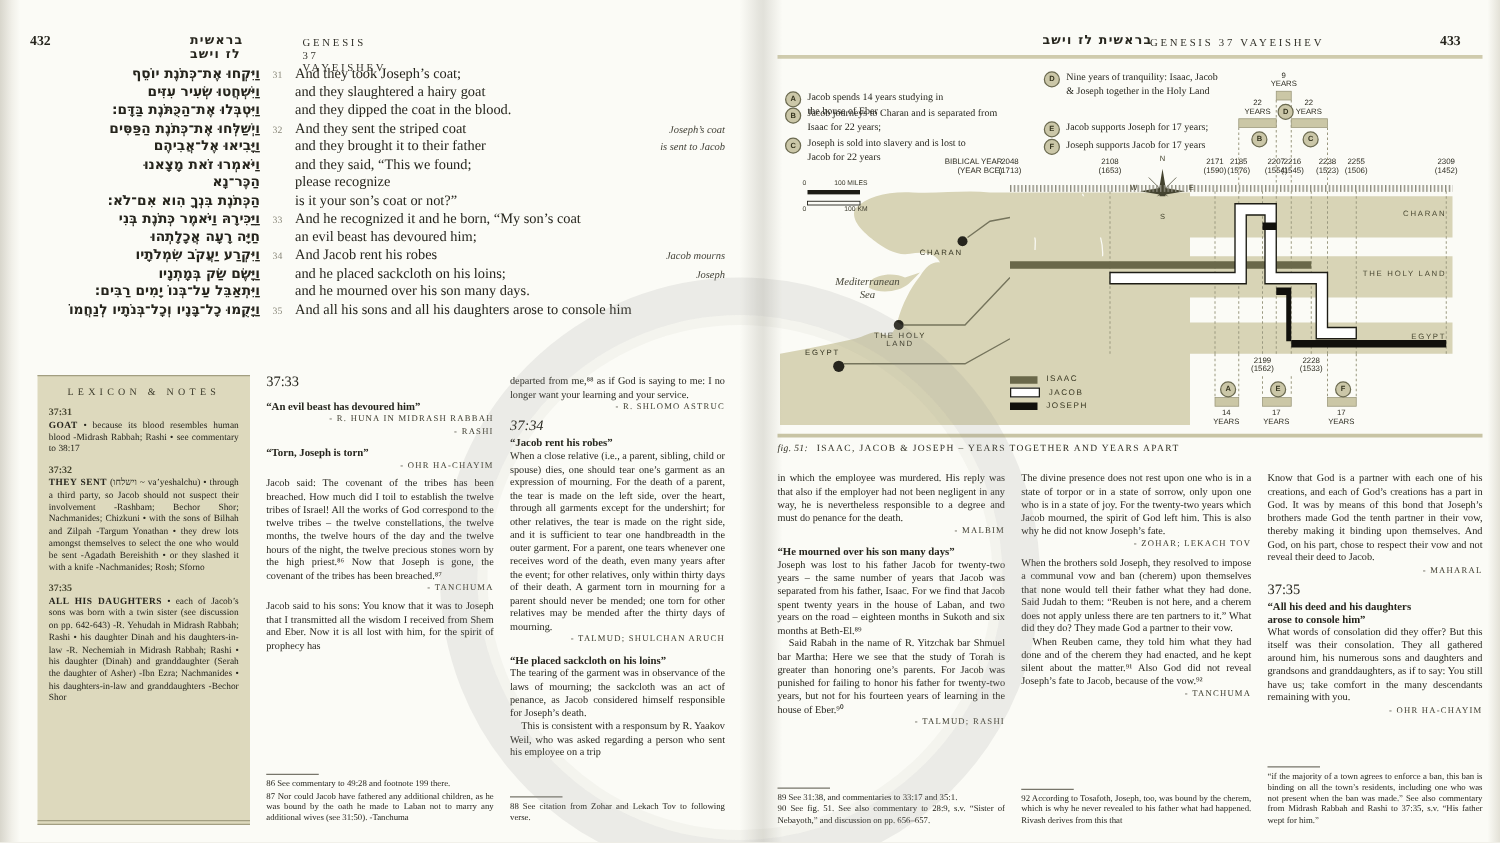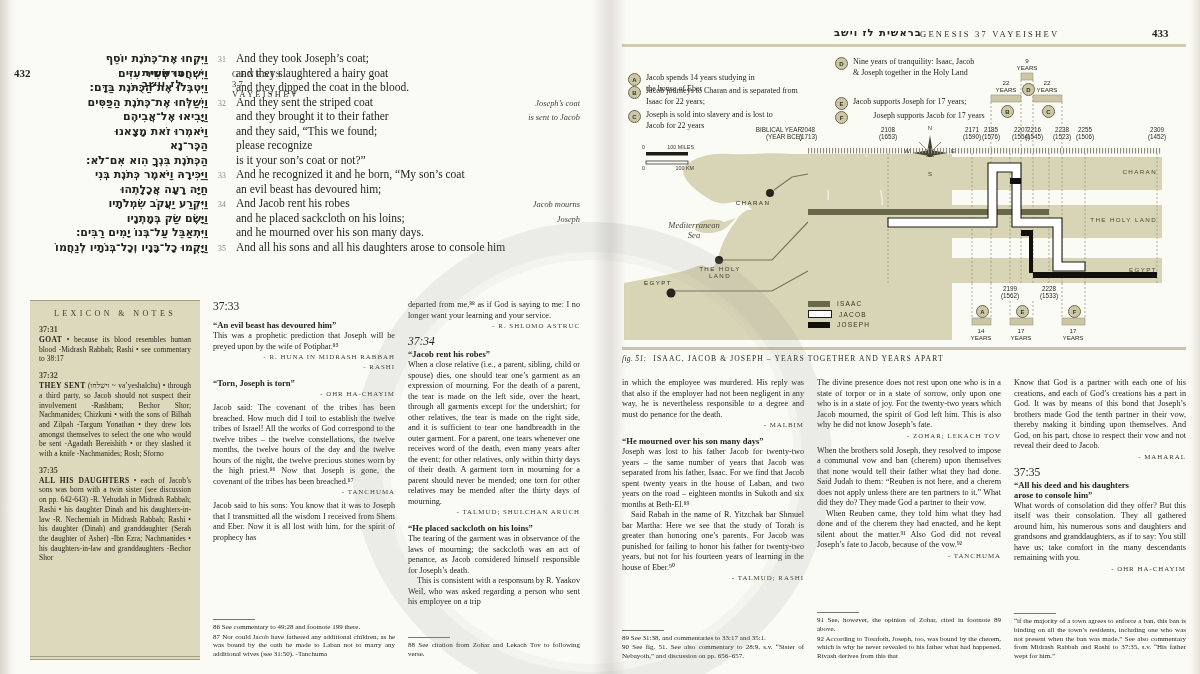--- a/index.html
+++ b/index.html
@@ -74,21 +74,21 @@
   .r1{width:182px;} .r2{width:184px;} .r3{width:172px;}
   .compassletter{font-size:6px;color:#44432f;width:12px;text-align:center;}
   .scalelab{display:flex;justify-content:space-between;width:52px;font-size:5.4px;color:#3c3b2c;font-family:"Liberation Sans",sans-serif;}
 </style>
 </head>
 <body>
 
 <div class="sheet">
 
   <section class="page pl">
-    <div class="phead" style="left:14px;margin-top:40px;">
+    <div class="phead" style="left:24px;">
       <span class="pnum">432</span>
       <span class="hheb" style="position:absolute;left:118px;top:0;">בראשית לז וישב</span>
       <span class="hcap" style="position:absolute;left:218px;top:2px;">GENESIS 37  VAYEISHEV</span>
     </div>
 
     <div class="verses">
       <div class="vrow">
           <span class="vhe">וַיִּקְחוּ אֶת־כְּתֹנֶת יוֹסֵף</span>
           <span class="vnum">31</span>
           <span class="ven">And they took Joseph’s coat;</span>
@@ -181,21 +181,20 @@
         <div class="lentry"><span class="lterm">GOAT</span><span> • because its blood resembles human blood  -Midrash Rabbah; Rashi • see commentary to 38:17</span></div>
         <div class="lref">37:32</div>
         <div class="lentry"><span class="lterm">THEY SENT</span><span> (וישלחו ~ va’yeshalchu) • through a third party, so Jacob should not suspect their involvement  -Rashbam; Bechor Shor; Nachmanides; Chizkuni • with the sons of Bilhah and Zilpah -Targum Yonathan • they drew lots amongst themselves to select the one who would be sent  -Agadath Bereishith • or they slashed it with a knife  -Nachmanides; Rosh; Sforno</span></div>
         <div class="lref">37:35</div>
         <div class="lentry"><span class="lterm">ALL HIS DAUGHTERS</span><span> • each of Jacob’s sons was born with a twin sister (see discussion on pp. 642-643)  -R. Yehudah in Midrash Rabbah; Rashi • his daughter Dinah and his daughters-in-law  -R. Nechemiah in Midrash Rabbah; Rashi • his daughter (Dinah) and granddaughter (Serah the daughter of Asher)  -Ibn Ezra; Nachmanides • his daughters-in-law and granddaughters -Bechor Shor</span></div>
       </div>
 
       <div class="ccol c2">
         <div class="secref">37:33</div>
         <div class="qh">“An evil beast has devoured him”</div>
-        <p class="cp">This was a prophetic prediction that Joseph will be preyed upon by the wife of Potiphar.⁸⁵</p>
         <div class="attr">- R. Huna in Midrash Rabbah</div>
         <div class="attr">- Rashi</div>
         <div class="qh">“Torn, Joseph is torn”</div>
         <div class="attr">- Ohr ha-Chayim</div>
         <p class="cp" style="margin-top:4px;">Jacob said: The covenant of the tribes has been breached. How much did I toil to establish the twelve tribes of Israel! All the works of God correspond to the twelve tribes – the twelve constellations, the twelve months, the twelve hours of the day and the twelve hours of the night, the twelve precious stones worn by the high priest.⁸⁶ Now that Joseph is gone, the covenant of the tribes has been breached.⁸⁷</p>
         <div class="attr">- Tanchuma</div>
         <p class="cp" style="margin-top:4px;">Jacob said to his sons: You know that it was to Joseph that I transmitted all the wisdom I received from Shem and Eber. Now it is all lost with him, for the spirit of prophecy has</p>
         <div class="fnotes">
           <div class="fnrule"></div>
           <p class="fn">86 See commentary to 49:28 and footnote 199 there.</p>
@@ -309,21 +308,21 @@
         <span class="legtext" style="width:130px;">Joseph is sold into slavery and is lost to Jacob for 22 years</span>
       </div>
       <div class="fl legitem" style="left:213px;top:2px;width:150px;">
         <span class="circ">D</span>
         <span class="legtext" style="width:128px;">Nine years of tranquility: Isaac, Jacob &amp; Joseph together in the Holy Land</span>
       </div>
       <div class="fl legitem" style="left:213px;top:42px;width:170px;">
         <span class="circ">E</span>
         <span class="legtext" style="width:155px;">Jacob supports Joseph for 17 years;</span>
       </div>
-      <div class="fl legitem" style="left:213px;top:56px;width:170px;text-align:center;">
+      <div class="fl legitem" style="left:213px;top:56px;width:170px;">
         <span class="circ">F</span>
         <span class="legtext" style="width:155px;">Joseph supports Jacob for 17 years</span>
       </div>
 
       <div class="fl axlab" style="left:80px;top:71px;">
         <div>BIBLICAL YEAR</div>
         <div>(YEAR BCE)</div>
       </div>
       <div class="fl yr" style="left:166px;top:71px;">
           <div>2048</div>
@@ -463,21 +462,20 @@
         </div>
       </div>
       <div class="ccol r2">
         <p class="cp">The divine presence does not rest upon one who is in a state of torpor or in a state of sorrow, only upon one who is in a state of joy. For the twenty-two years which Jacob mourned, the spirit of God left him. This is also why he did not know Joseph’s fate.</p>
         <div class="attr">- Zohar; Lekach Tov</div>
         <p class="cp" style="margin-top:5px;">When the brothers sold Joseph, they resolved to impose a communal vow and ban (cherem) upon themselves that none would tell their father what they had done. Said Judah to them: “Reuben is not here, and a cherem does not apply unless there are ten partners to it.” What did they do? They made God a partner to their vow.</p>
         <p class="cp ind">When Reuben came, they told him what they had done and of the cherem they had enacted, and he kept silent about the matter.⁹¹ Also God did not reveal Joseph’s fate to Jacob, because of the vow.⁹²</p>
         <div class="attr">- Tanchuma</div>
         <div class="fnotes">
           <div class="fnrule"></div>
-          <p class="fn">91 See, however, the opinion of Zohar, cited in footnote 89 above.</p>
           <p class="fn">92 According to Tosafoth, Joseph, too, was bound by the cherem, which is why he never revealed to his father what had happened. Rivash derives from this that</p>
         </div>
       </div>
       <div class="ccol r3">
         <p class="cp">Know that God is a partner with each one of his creations, and each of God’s creations has a part in God. It was by means of this bond that Joseph’s brothers made God the tenth partner in their vow, thereby making it binding upon themselves. And God, on his part, chose to respect their vow and not reveal their deed to Jacob.</p>
         <div class="attr">- Maharal</div>
         <div class="secref" style="margin-top:4px;">37:35</div>
         <div class="qh" style="margin:0;">“All his deed and his daughters</div>
         <div class="qh" style="margin:0 0 1px;">arose to console him”</div>
         <p class="cp">What words of consolation did they offer? But this itself was their consolation. They all gathered around him, his numerous sons and daughters and grandsons and granddaughters, as if to say: You still have us; take comfort in the many descendants remaining with you.</p>

